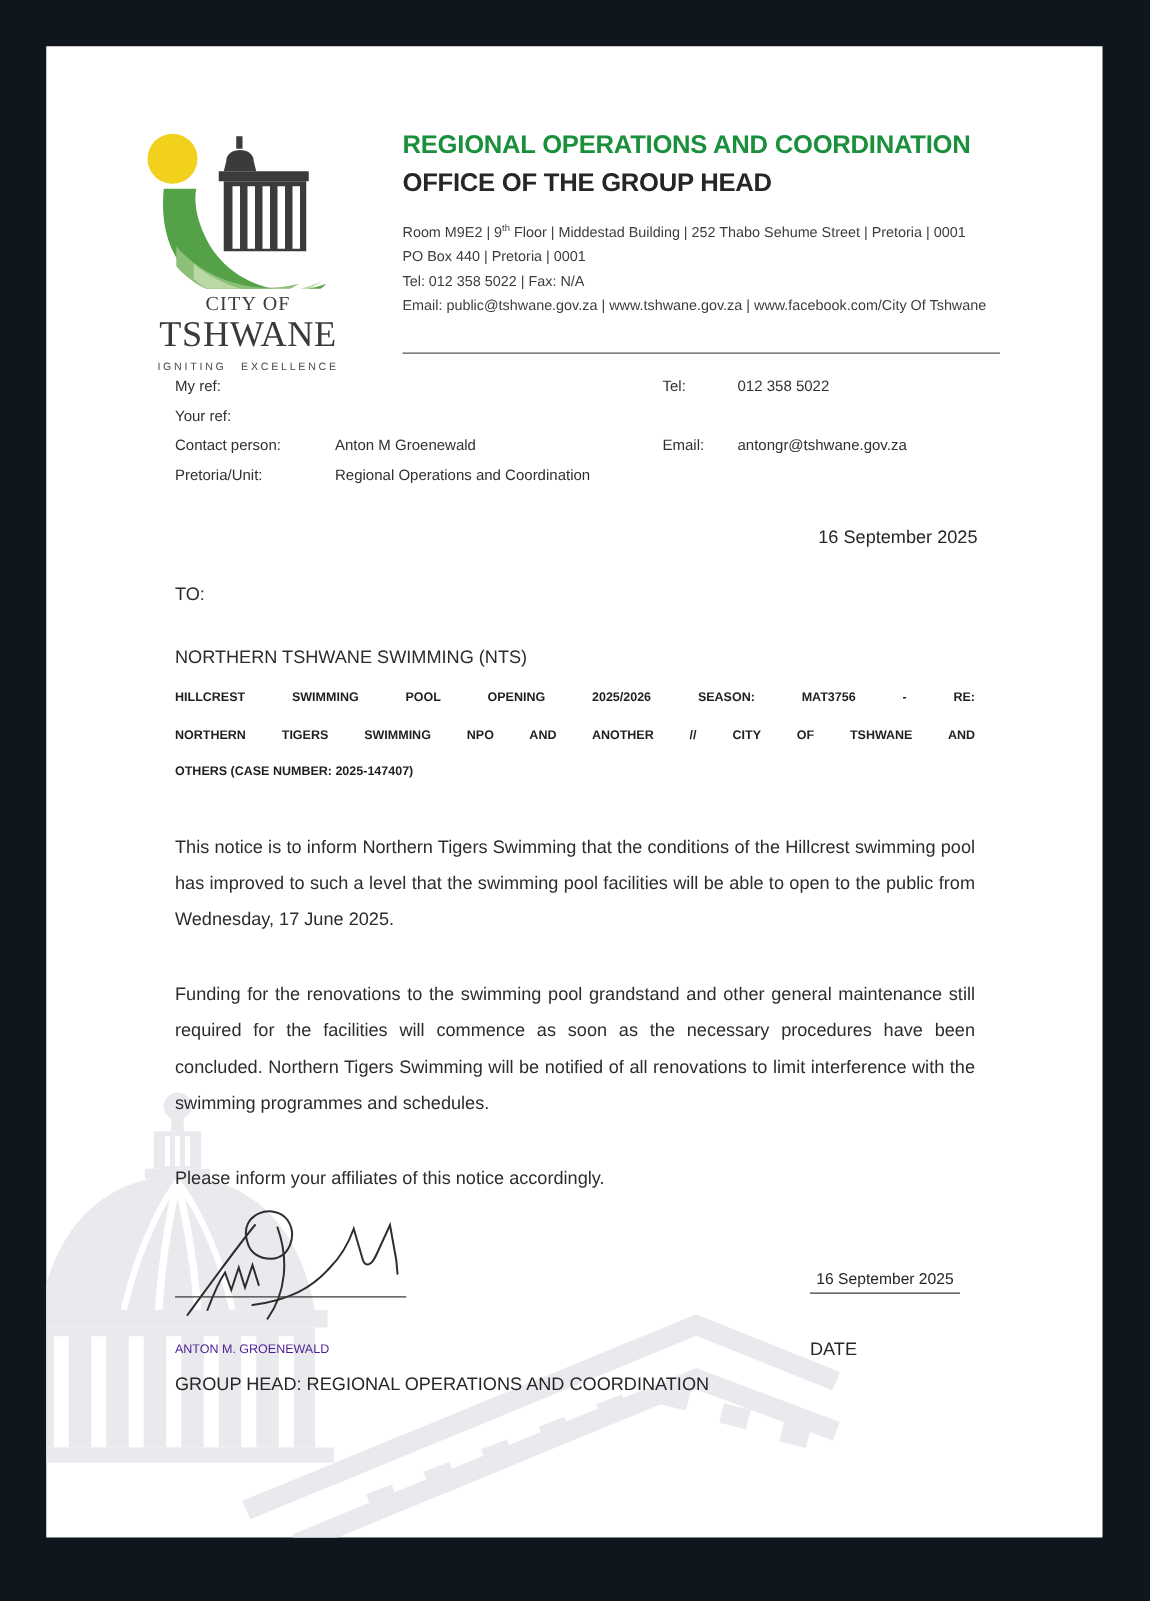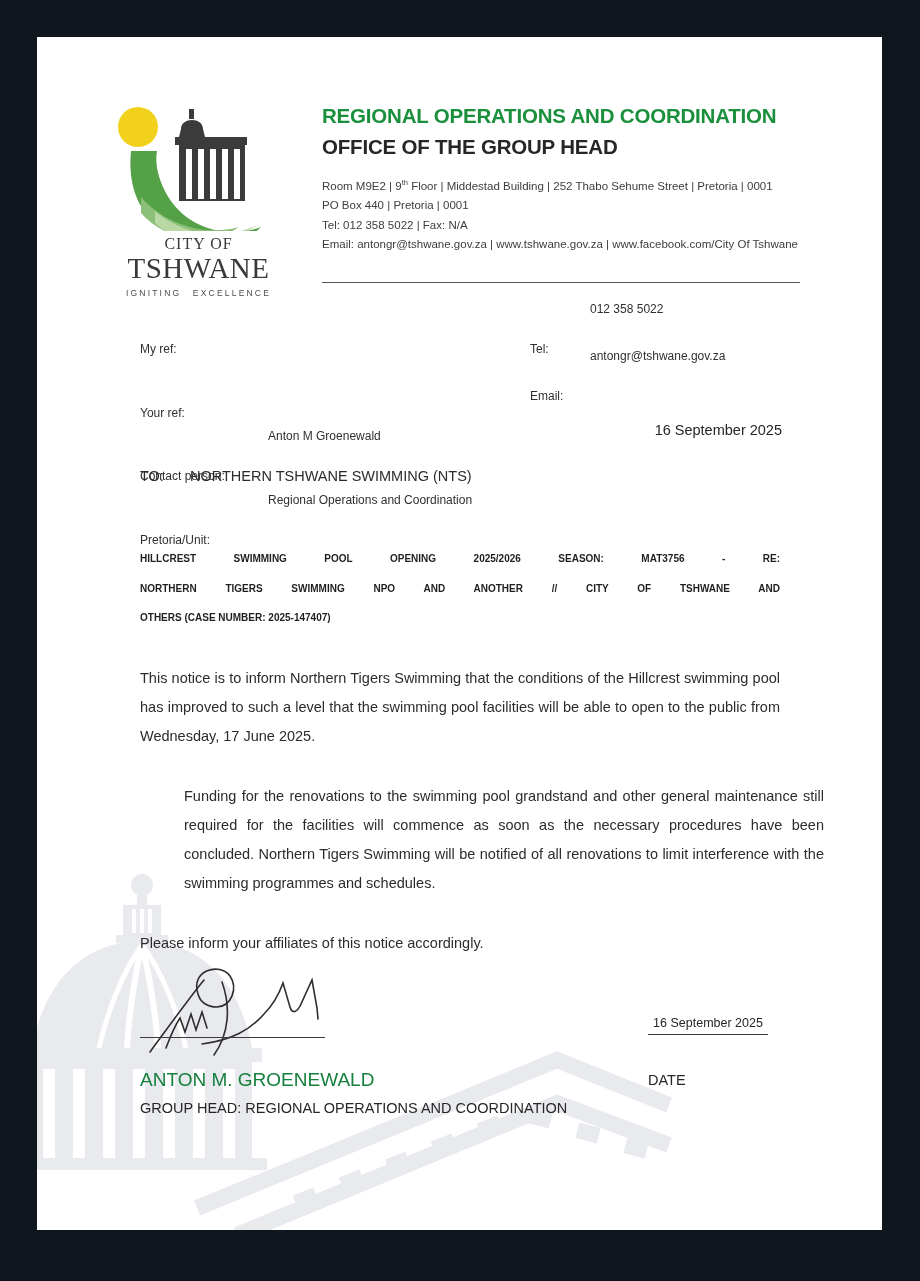--- a/index.html
+++ b/index.html
@@ -27,40 +27,40 @@
   .logo-tagline { font-size:8.5px; letter-spacing:2.2px; word-spacing:7px; color:#4a4a4a; margin-top:5px; }
   
   .dept-title   { position:absolute; left:285px; top:66px; width:500px; font-size:20.5px; font-weight:700; letter-spacing:-0.2px; color:#1a8f3c; line-height:26px; }
   .office-title { position:absolute; left:285px; top:96px; width:500px; font-size:20.5px; font-weight:700; letter-spacing:-0.2px; color:#262626; line-height:27px; }
   .hdr-address  { position:absolute; left:285px; top:136px; width:500px; font-size:11.5px; color:#3d3d3d; line-height:19.5px; }
   .hdr-address sup { font-size:7.5px; }
   .hdr-rule { position:absolute; left:285px; top:245px; width:478px; border-top:1.5px solid #555; }
   
   .ref-block { position:absolute; left:103px; top:261px; width:660px; font-size:12px; line-height:23.5px; color:#303030; }
   .ref-row { display:flex; }
-  .ref-label { width:128px; flex:0 0 128px;margin-top:40px; }
+  .ref-label { width:128px; flex:0 0 128px; }
   .ref-right { position:absolute; left:390px; top:0; display:flex; }
   .ref-right.email { top:47px; }
   .ref-right .ref-label { width:60px; flex:0 0 60px; }
   
   .date-top { position:absolute; top:379px; right:100px; font-size:14.5px; line-height:29px; color:#262626; }
-  .to-line  { position:absolute; left:103px; top:425px; width:640px; font-size:14.5px; line-height:29px; display:flex; }
+  .to-line  { position:absolute; left:103px; top:425px; width:640px; font-size:14.5px; line-height:29px; display:flex;flex-direction:column; }
   .to-label { width:50px; flex:0 0 50px; }
   .subject  { position:absolute; left:103px; top:507px; width:640px; font-size:10px; font-weight:700; color:#1f1f1f; line-height:29.5px; }
   .subject .jline { text-align:justify; text-align-last:justify; }
   .subject .lline { text-align:left; }
   .para { position:absolute; left:103px; width:640px; font-size:14.5px; line-height:29px; text-align:justify; color:#2c2c2c; }
   .para1 { top:627px; }
-  .para2 { top:745px;margin-left:44px; }
+  .para2 { top:745px; }
   .closing { position:absolute; left:103px; top:892px; width:640px; font-size:14.5px; line-height:29px; }
   
   .sig-scribble { position:absolute; left:95px; top:915px; }
   .sig-line  { position:absolute; left:103px; top:1000px; width:185px; border-top:1.5px solid #3c3c3c; }
   .sig-date  { position:absolute; left:611px; top:978px; width:120px; text-align:center; font-size:12.5px; line-height:16px; color:#262626; padding-bottom:3px; border-bottom:1.5px solid #3c3c3c; }
-  .sign-name  { position:absolute; left:103px; top:1029px; font-size:19px; line-height:28px; color:#15803d; }
+  .sign-name  { position:absolute; left:103px; top:1029px; font-size:10px; line-height:28px; color:#4c1d95; }
   .date-label { position:absolute; left:611px; top:1029px; font-size:14.5px; line-height:28px; color:#262626; }
   .sign-title { position:absolute; left:103px; top:1057px; font-size:14.5px; line-height:28px; color:#262626; }
 </style>
 </head>
 <body>
 
 <div class="paper">
 
   <svg class="watermark" viewBox="0 0 640 370" xmlns="http://www.w3.org/2000/svg">
     <g fill="#e8eaed">
@@ -125,21 +125,21 @@
     <div class="logo-name">TSHWANE</div>
     <div class="logo-tagline">IGNITING EXCELLENCE</div>
   </div>
 
   <div class="dept-title">REGIONAL OPERATIONS AND COORDINATION</div>
   <div class="office-title">OFFICE OF THE GROUP HEAD</div>
   <div class="hdr-address">
     <div><span>Room M9E2 | 9</span><sup>th</sup><span> Floor | Middestad Building | 252 Thabo Sehume Street | Pretoria | 0001</span></div>
     <div>PO Box 440 | Pretoria | 0001</div>
     <div>Tel: 012 358 5022 | Fax: N/A</div>
-    <div>Email: antongr@tshwane.gov.za | www.tshwane.gov.za | www.facebook.com/City Of Tshwane</div>
+    <div>Email: public@tshwane.gov.za | www.tshwane.gov.za | www.facebook.com/City Of Tshwane</div>
   </div>
   <div class="hdr-rule"></div>
 
   <div class="ref-block">
     <div class="ref-row">
       <span class="ref-label">My ref:</span>
       <span></span>
     </div>
     <div class="ref-row">
       <span class="ref-label">Your ref:</span>

